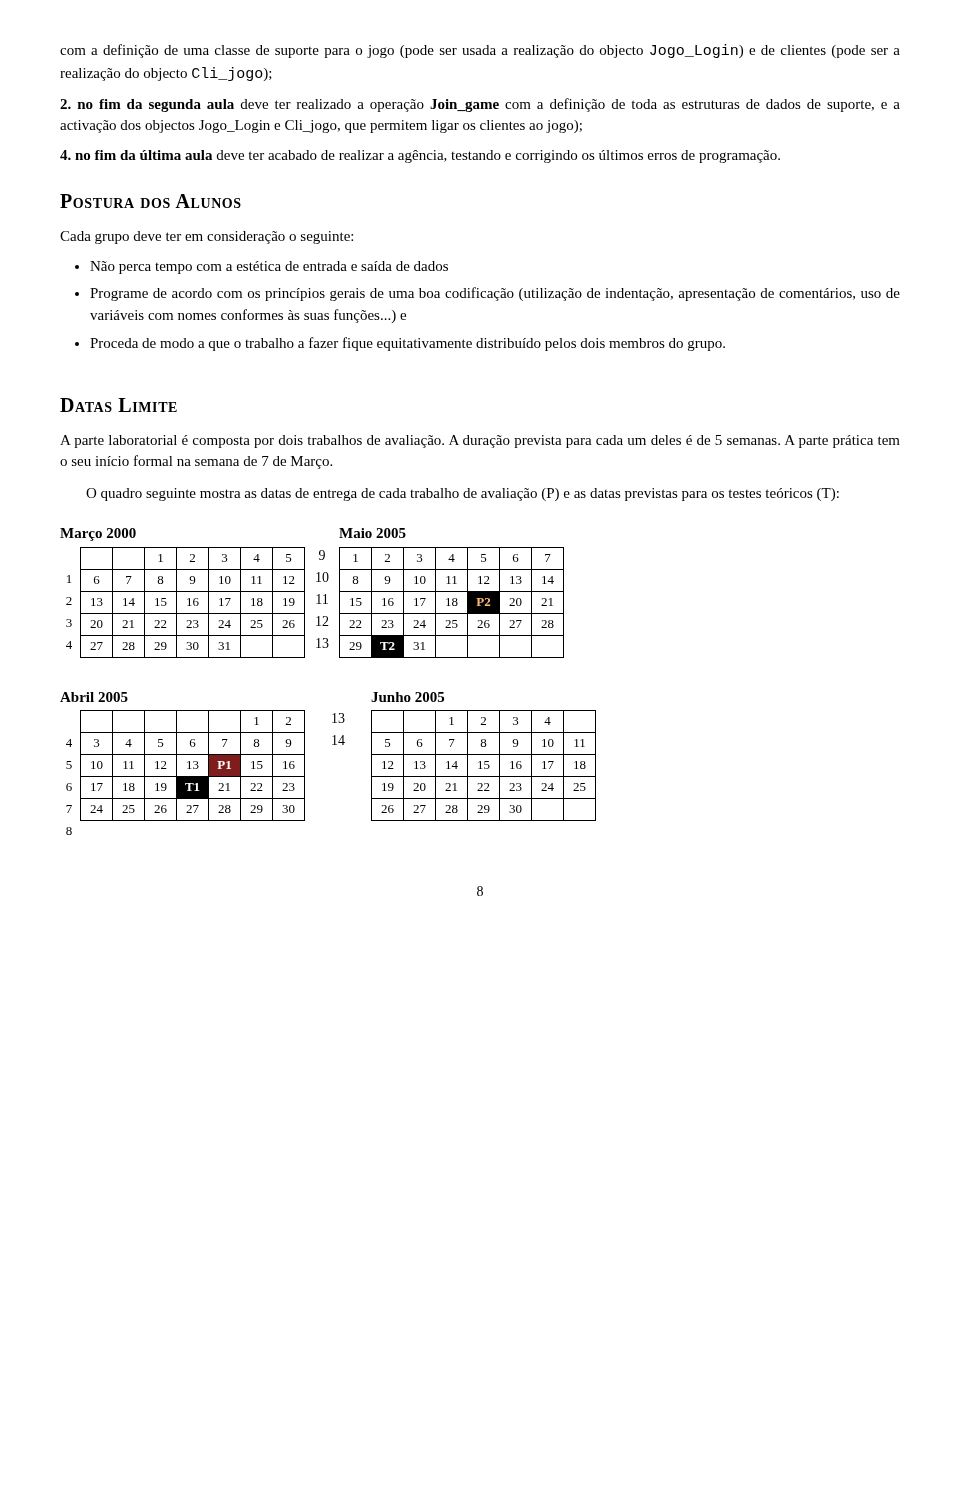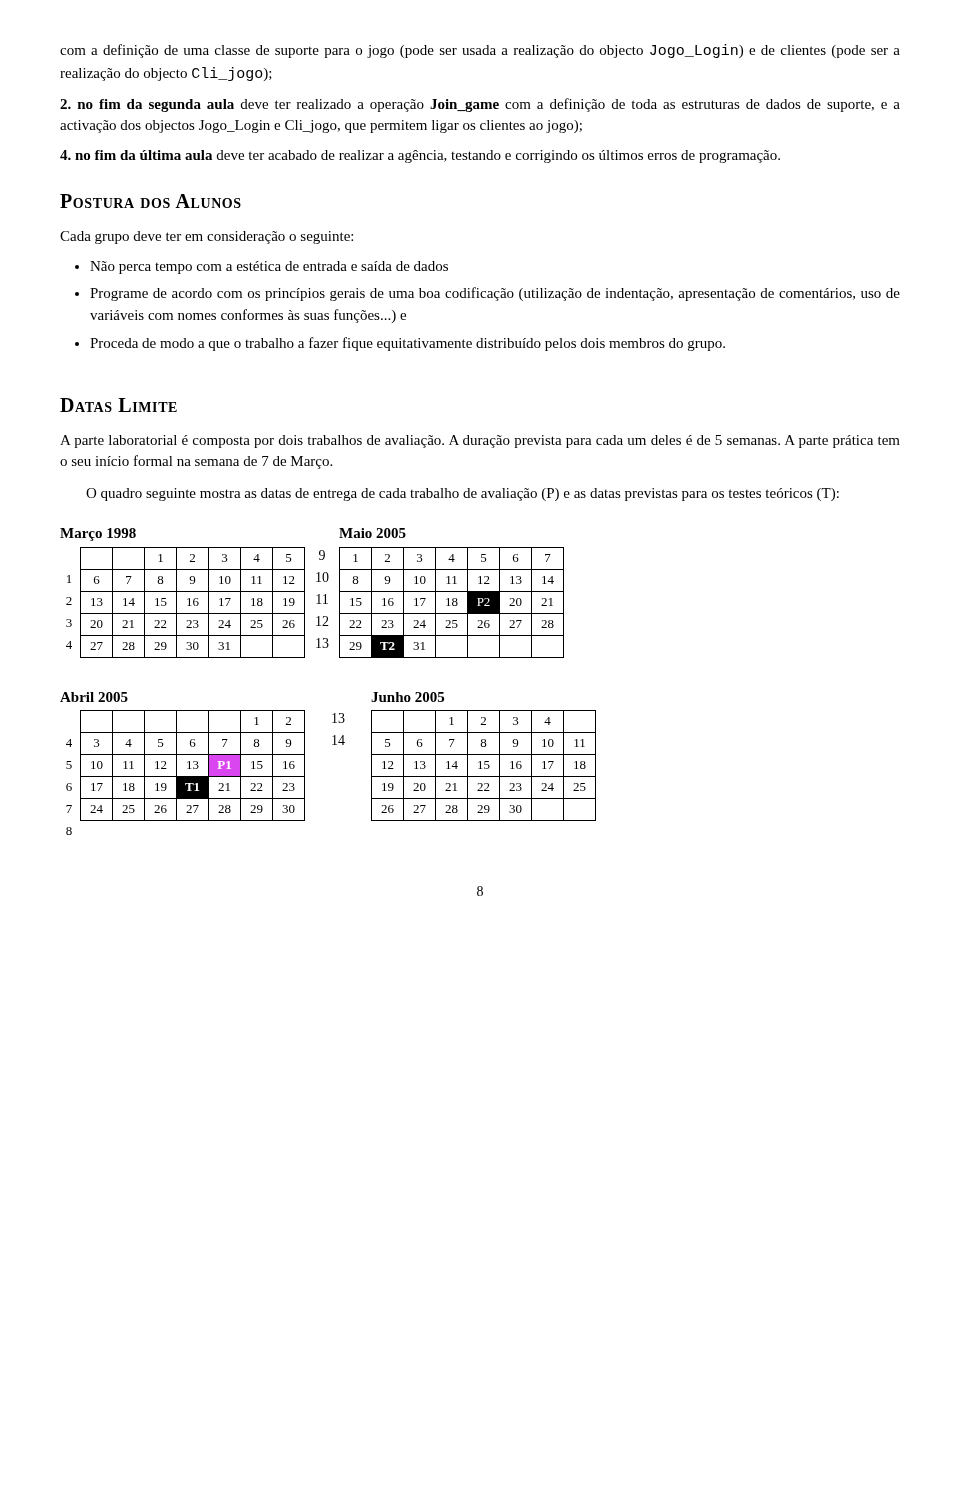--- a/index.html
+++ b/index.html
@@ -52,35 +52,35 @@
       border: 1px solid #000;
       width: 32px;
       height: 22px;
       text-align: center;
       vertical-align: middle;
       padding: 1px 2px;
     }
     table.cal td.empty { background: #fff; }
     table.cal td.highlight-p2 {
       background: #000;
-      color: #ffffff;
-      font-weight: normal;
+      color: #fdba74;
+      font-weight: bold;
     }
     table.cal td.highlight-t1 {
       background: #000;
       color: #fff;
       font-weight: bold;
     }
     table.cal td.highlight-t2 {
       background: #000;
       color: #fff;
       font-weight: bold;
     }
     table.cal td.highlight-p1 {
-      background: #d946ef;
+      background: #7f1d1d;
       color: #fff;
       font-weight: bold;
     }
     .page-number {
       text-align: center;
       margin-top: 40px;
       font-size: 14px;
     }
     .weeks-col {
       display: flex;
@@ -138,21 +138,21 @@
 
 <div class="calendars-section">
   <div class="section-title small-caps" style="margin-top:36px;">Datas Limite</div>
   <p class="section-body">A parte laboratorial é composta por dois trabalhos de avaliação. A duração prevista para cada um deles é de 5 semanas. A parte prática tem o seu início formal na semana de 7 de Março.</p>
   <p class="section-body" style="margin-top:10px;margin-left:26px;">O quadro seguinte mostra as datas de entrega de cada trabalho de avaliação (P) e as datas previstas para os testes teóricos (T):</p>
 
   <div style="margin-top:18px;">
     <div style="display:flex; align-items:flex-start; gap:0;">
 
       <div>
-        <div class="calendar-title">Março 1998</div>
+        <div class="calendar-title">Março 2000</div>
         <div style="display:flex; align-items:flex-start; gap:2px;">
 
           <div class="weeks-col">
             <div class="wk">1</div>
             <div class="wk">2</div>
             <div class="wk">3</div>
             <div class="wk">4</div>
             <div class="wk"></div>
           </div>
           <table class="cal">

